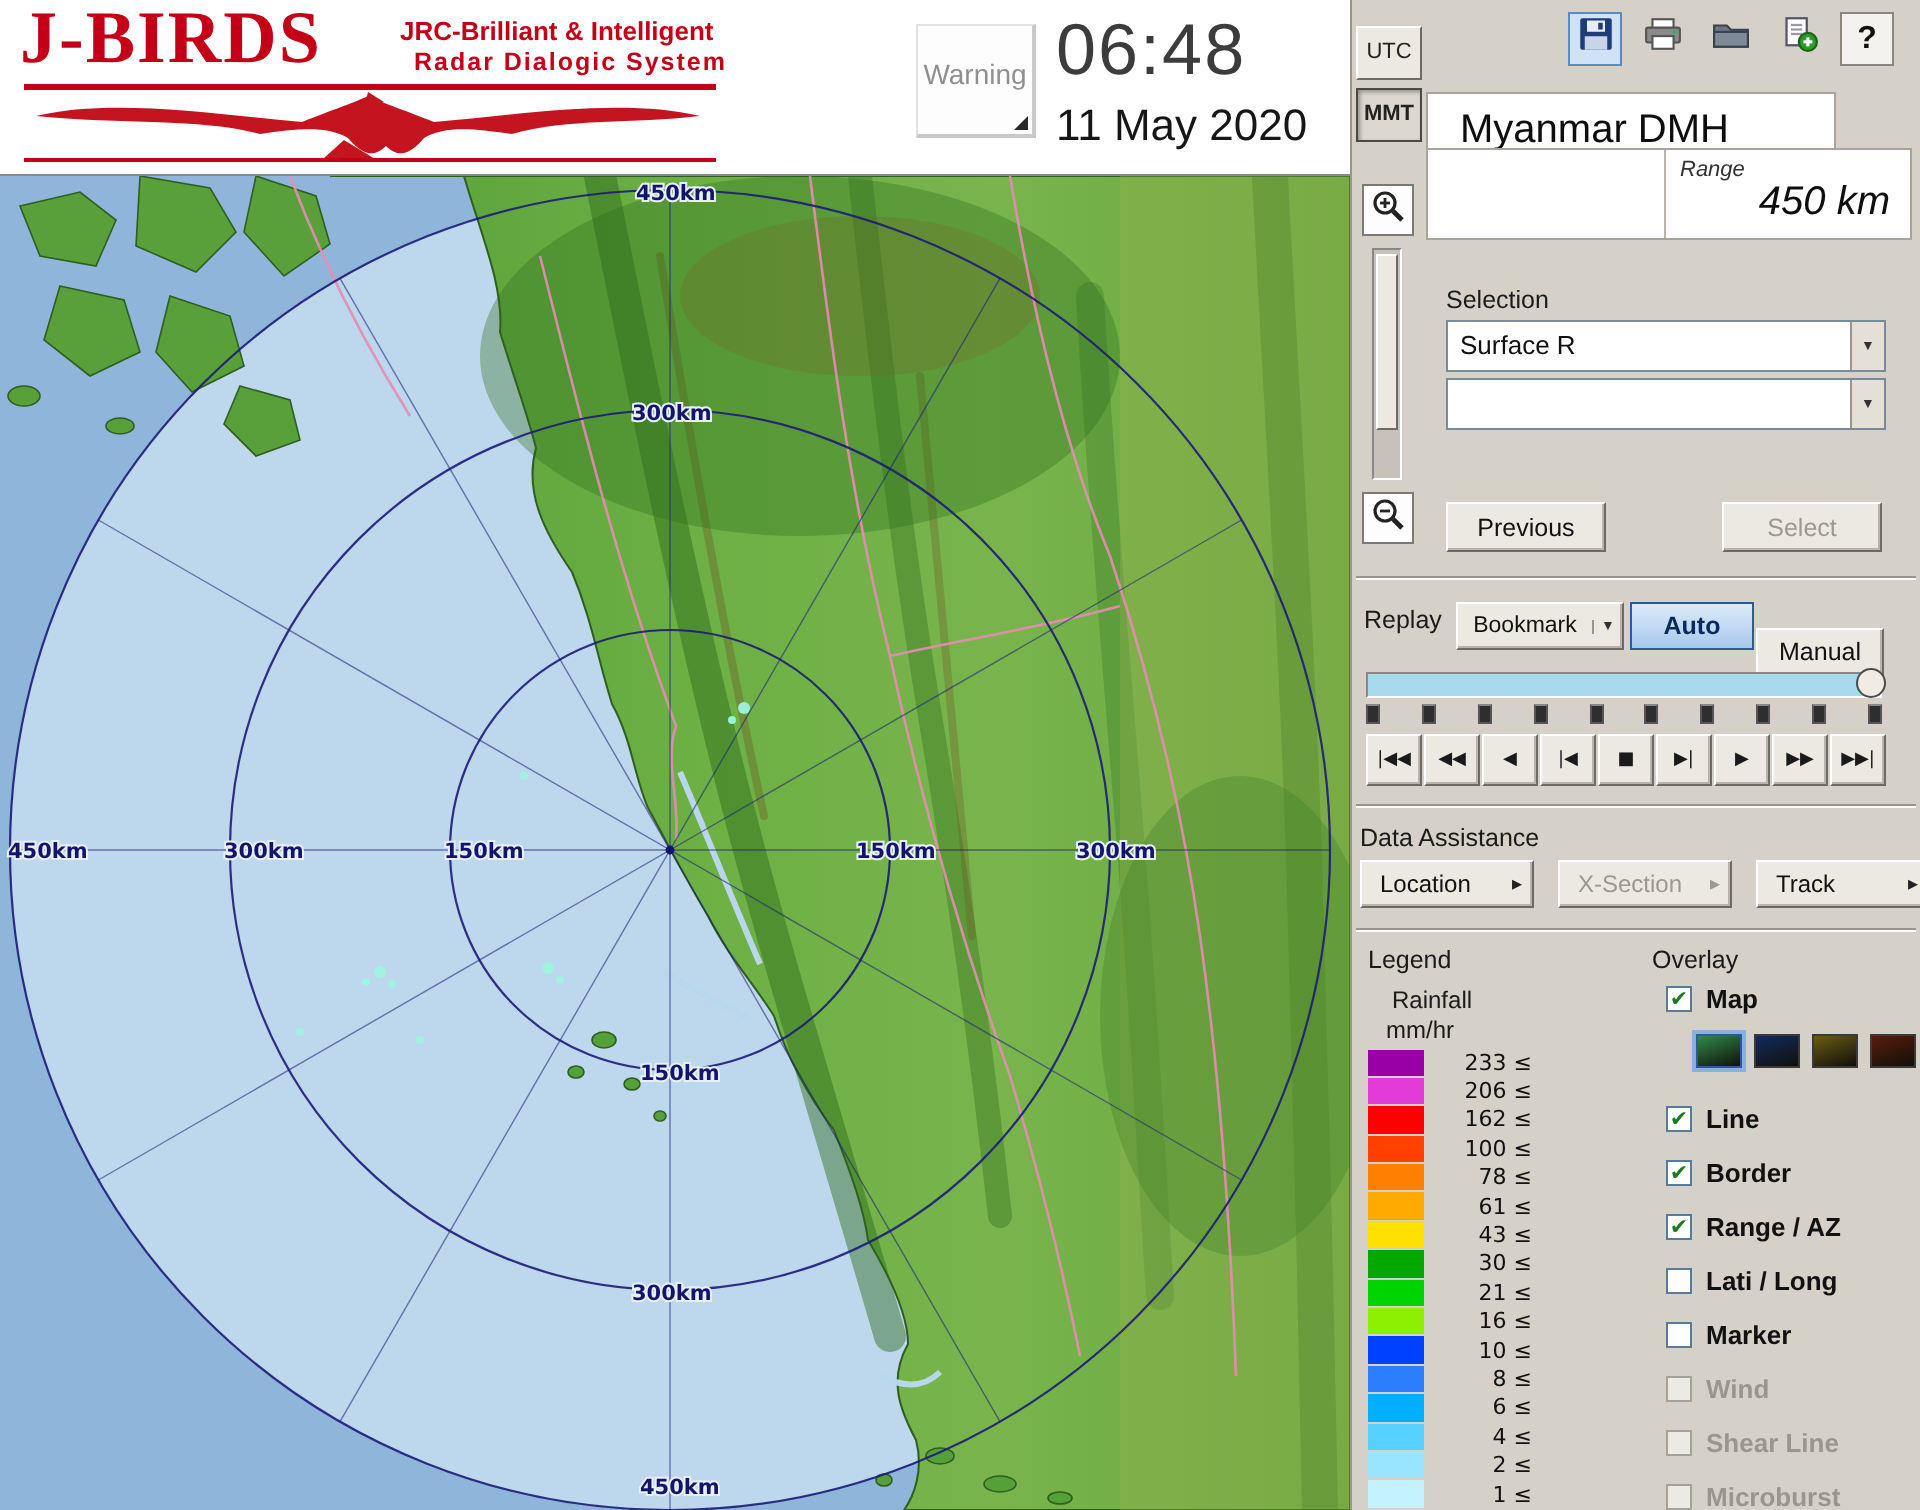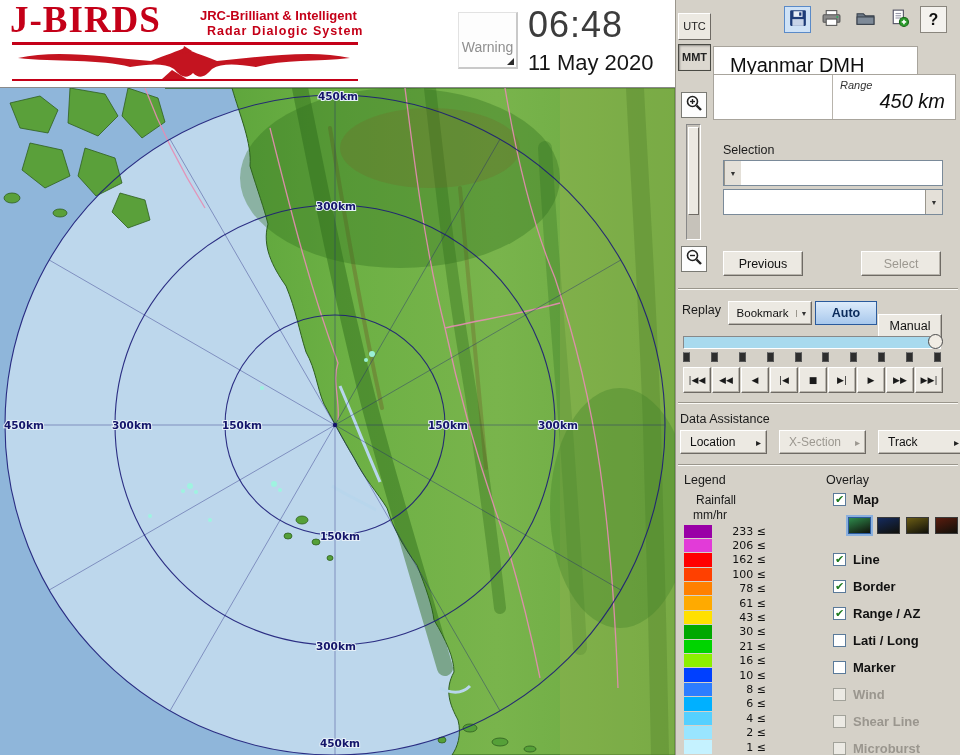--- a/index.html
+++ b/index.html
@@ -11,21 +11,21 @@
   #header { position:absolute; left:0; top:0; width:675px; height:88px; background:#fff; border-bottom:1px solid #8a8a8a; }
   .logo-title { position:absolute; left:10px; top:-2px; font-family:"Liberation Serif",serif; font-weight:bold; font-size:37px; color:#c40018; letter-spacing:1px; }
   .logo-underline { position:absolute; left:12px; top:42px; width:346px; height:3px; background:#c40018; }
   .logo-tagline1 { position:absolute; left:200px; top:8px; font-size:13px; font-weight:bold; color:#c40018; }
   .logo-tagline2 { position:absolute; left:207px; top:24px; font-size:12.5px; font-weight:bold; color:#c40018; letter-spacing:1px; }
   .eagle { position:absolute; left:14px; top:46px; }
   .logo-baseline { position:absolute; left:12px; top:79px; width:346px; height:2px; background:#c40018; }
 
   .warning-btn { position:absolute; left:458px; top:12px; width:60px; height:57px; background:#fdfdfd;
     border:1px solid #e2e2e2; border-right:2px solid #c9c9c9; border-bottom:2px solid #c9c9c9;
-    color:#8f8f8f; font-size:14px; text-align:center; padding-top:26px; cursor:default; }
+    color:#8f8f8f; font-size:14px; text-align:center; padding-top:16px; cursor:default; }
   .warning-corner { position:absolute; right:2px; bottom:2px; width:0; height:0;
     border-left:7px solid transparent; border-bottom:7px solid #2a2a2a; }
 
   .clock-time { position:absolute; left:528px; top:4px; font-size:36px; color:#3c3c3c; letter-spacing:1px; }
   .clock-date { position:absolute; left:528px; top:50px; font-size:22px; color:#161616; }
 
   
   #panel { position:absolute; left:675px; top:0; width:285px; height:755px; background:#d5d1c8; border-left:1px solid #9a968c; }
 
   #tz-buttons { position:absolute; left:2px; top:13px; width:33px; }
@@ -333,20 +333,21 @@
 
     <div class="range-box">
       <div class="range-divider"></div>
       <div class="range-label">Range</div>
       <div class="range-value">450 km</div>
     </div>
 
     <div id="selection-label" class="section-label">Selection</div>
     <div id="selection-dropdowns">
         <div class="dropdown">
+          <span class="dd-text">Surface R</span>
           <span class="dd-arrow">▼</span>
         </div>
         <div class="dropdown">
           <span class="dd-text"></span>
           <span class="dd-arrow">▼</span>
         </div>
       </div>
 
     <button id="previous-btn" class="btn3d">Previous</button>
     <button id="select-btn" class="btn3d disabled">Select</button>

